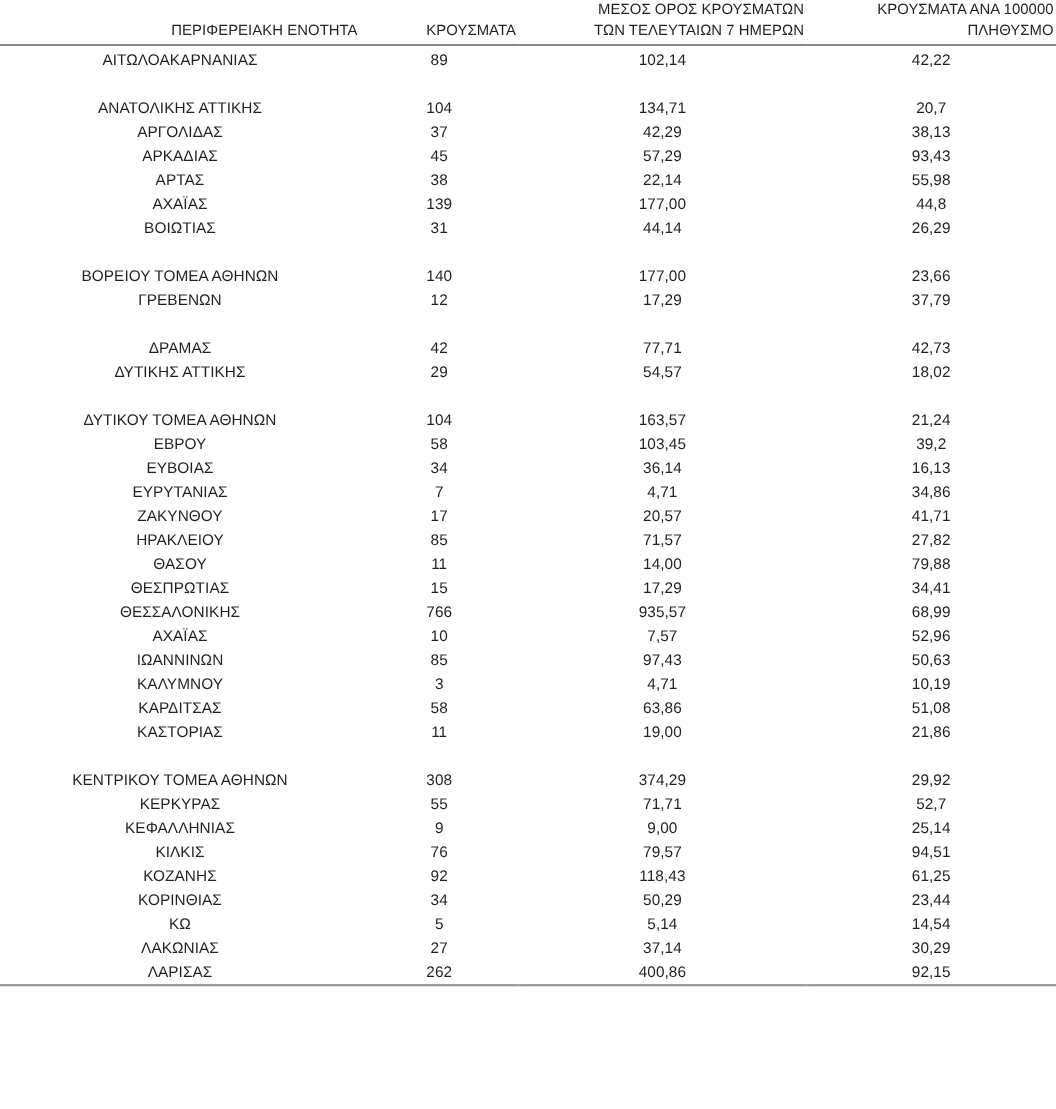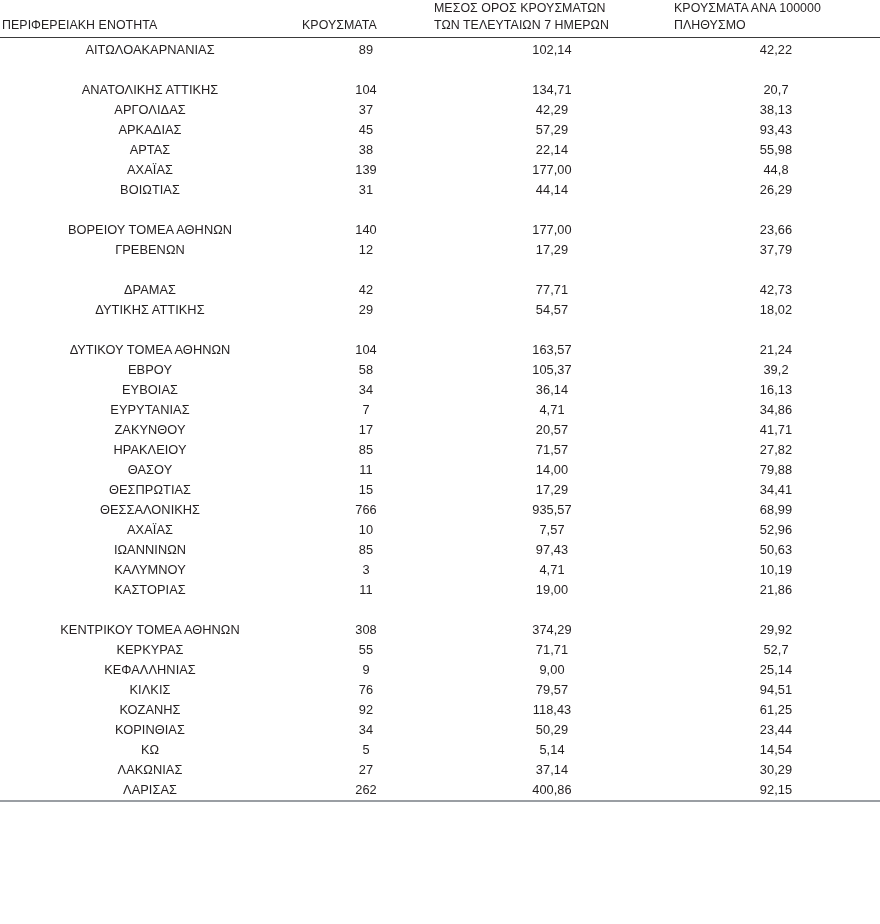--- a/index.html
+++ b/index.html
@@ -33,21 +33,21 @@
 
   
   col.c-name  { width: 300px; }
   col.c-cases { width: 132px; }
   col.c-avg   { width: 240px; }
   col.c-per   { width: 208px; }
 
   thead th {
     font-weight: normal;
     font-size: 12.4px;
-    text-align: left;
+    text-align: right;
     vertical-align: bottom;
     padding: 0 2px 3px 2px;
     line-height: 1.38;
     letter-spacing: 0.05px;
     color: #231f20;
   }
 
   thead th .hdr-line { display: block; white-space: nowrap; }
 
   thead tr.header-row th {
@@ -221,21 +221,21 @@
         </tr>
         <tr class="data-row">
           <td class="col-name">ΔΥΤΙΚΟΥ ΤΟΜΕΑ ΑΘΗΝΩΝ</td>
           <td class="col-cases">104</td>
           <td class="col-avg">163,57</td>
           <td class="col-per">21,24</td>
         </tr>
         <tr class="data-row">
           <td class="col-name">ΕΒΡΟΥ</td>
           <td class="col-cases">58</td>
-          <td class="col-avg">105,37</td>
+          <td class="col-avg">103,45</td>
           <td class="col-per">39,2</td>
         </tr>
         <tr class="data-row">
           <td class="col-name">ΕΥΒΟΙΑΣ</td>
           <td class="col-cases">34</td>
           <td class="col-avg">36,14</td>
           <td class="col-per">16,13</td>
         </tr>
         <tr class="data-row">
           <td class="col-name">ΕΥΡΥΤΑΝΙΑΣ</td>
@@ -285,20 +285,26 @@
           <td class="col-avg">97,43</td>
           <td class="col-per">50,63</td>
         </tr>
         <tr class="data-row">
           <td class="col-name">ΚΑΛΥΜΝΟΥ</td>
           <td class="col-cases">3</td>
           <td class="col-avg">4,71</td>
           <td class="col-per">10,19</td>
         </tr>
         <tr class="data-row">
+          <td class="col-name">ΚΑΡΔΙΤΣΑΣ</td>
+          <td class="col-cases">58</td>
+          <td class="col-avg">63,86</td>
+          <td class="col-per">51,08</td>
+        </tr>
+        <tr class="data-row">
           <td class="col-name">ΚΑΣΤΟΡΙΑΣ</td>
           <td class="col-cases">11</td>
           <td class="col-avg">19,00</td>
           <td class="col-per">21,86</td>
         </tr>
         <tr class="spacer-row">
           <td></td>
           <td></td>
           <td></td>
           <td></td>

